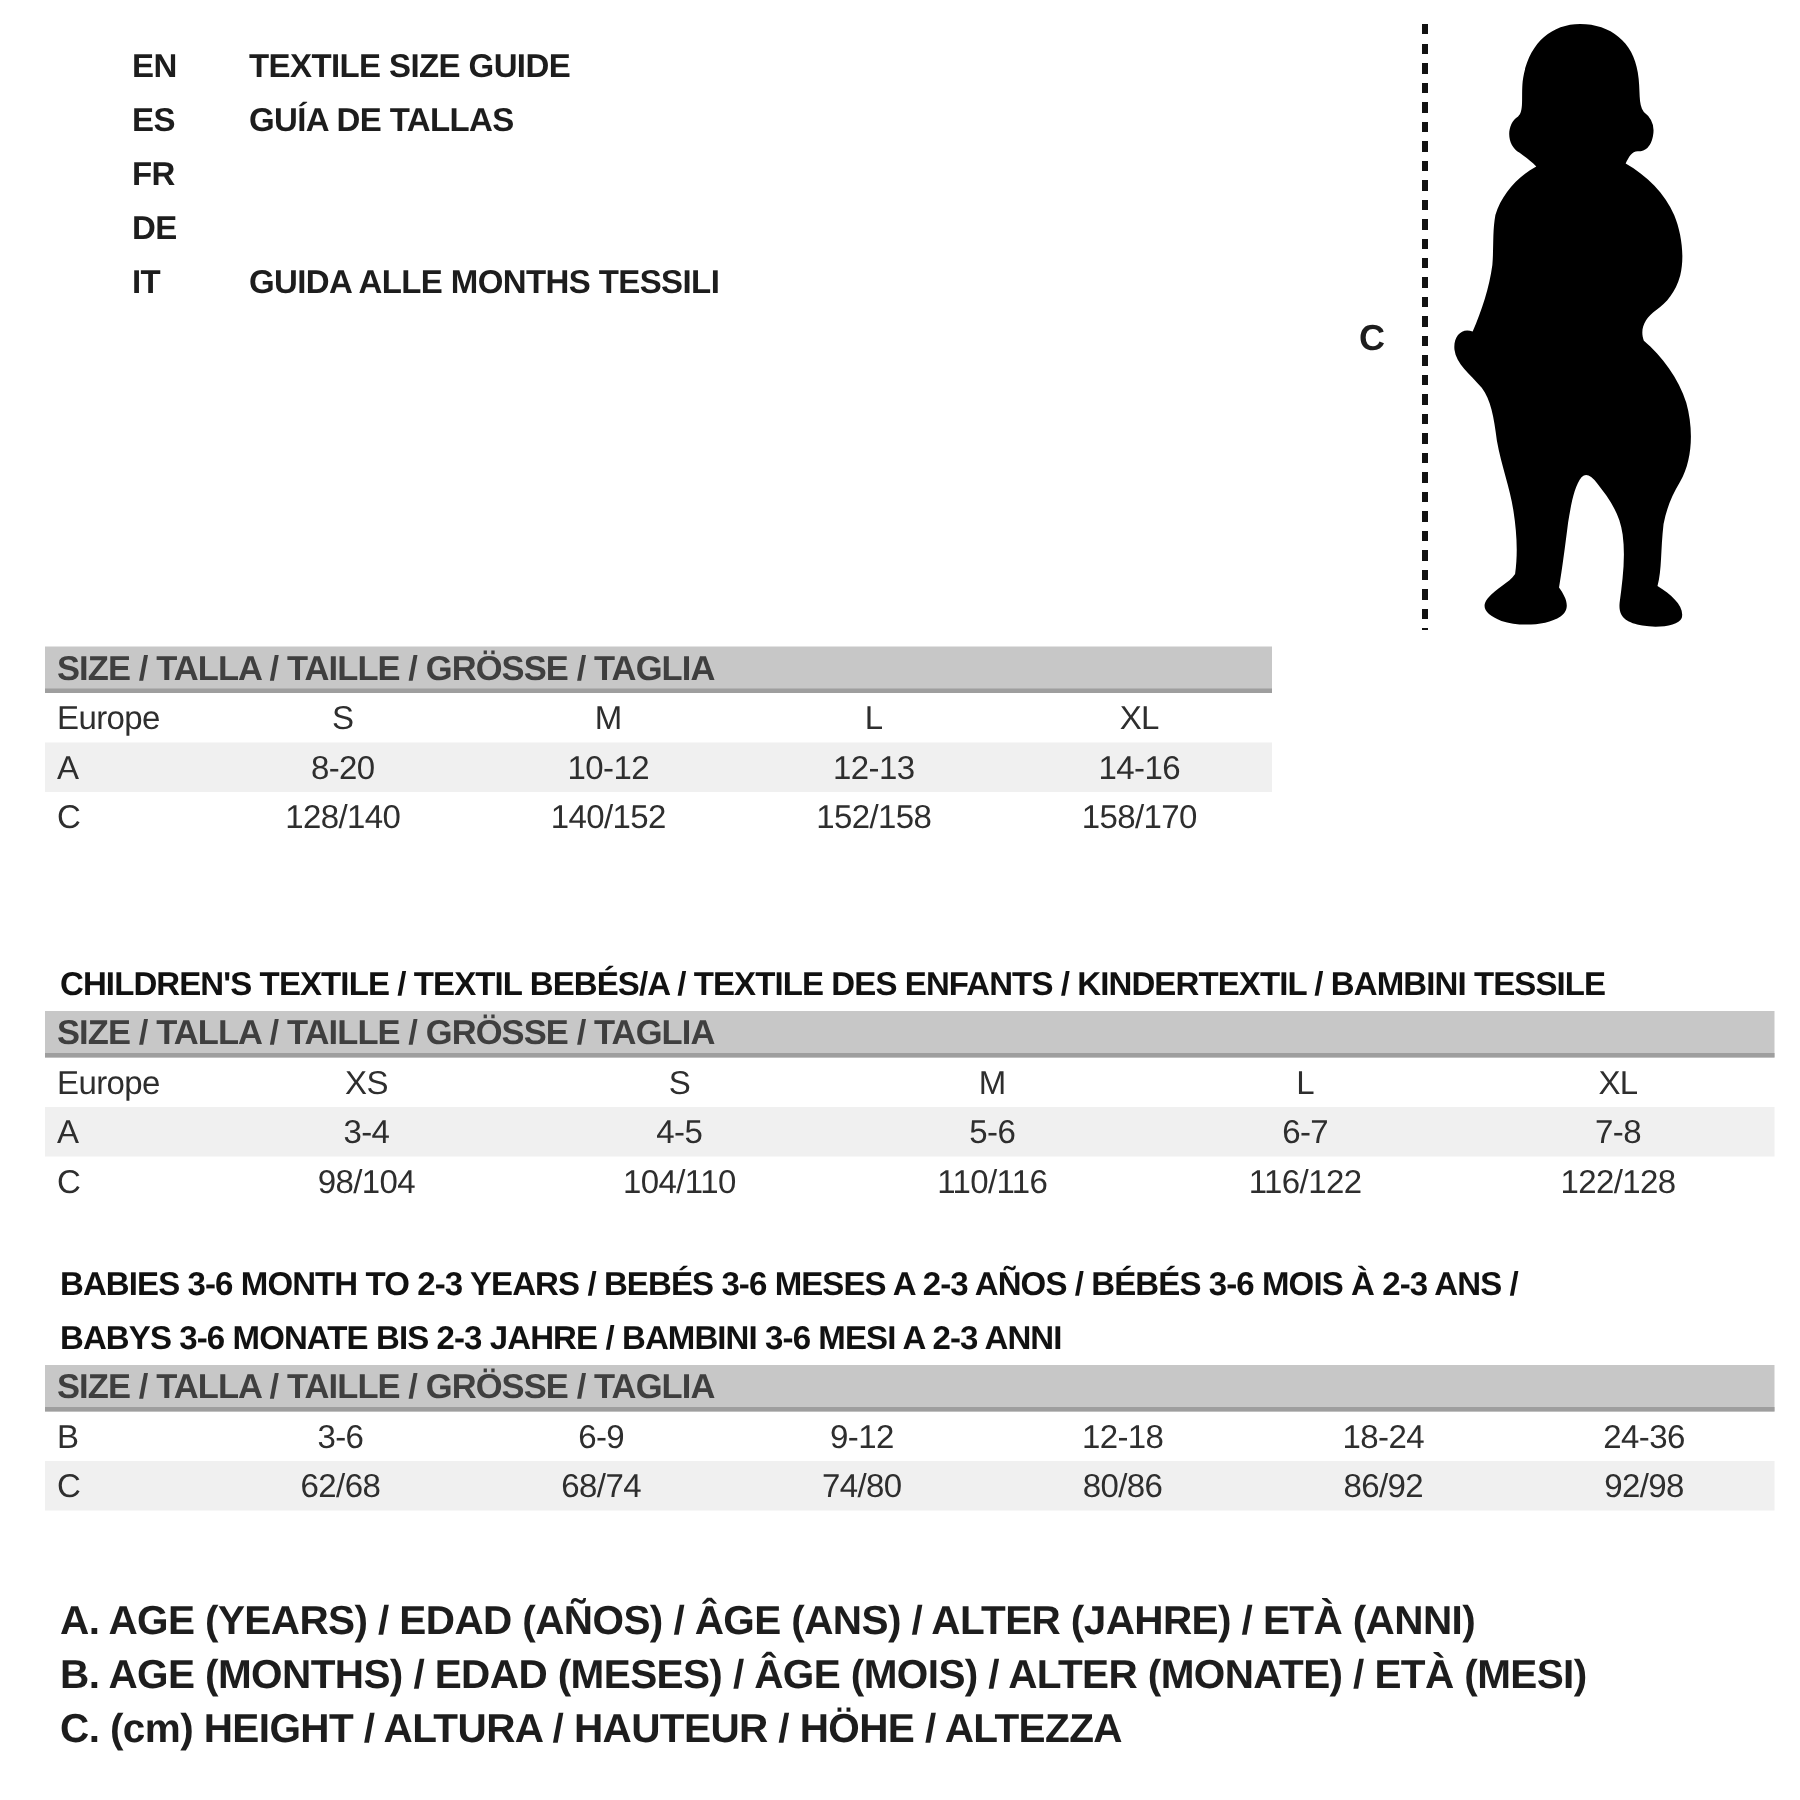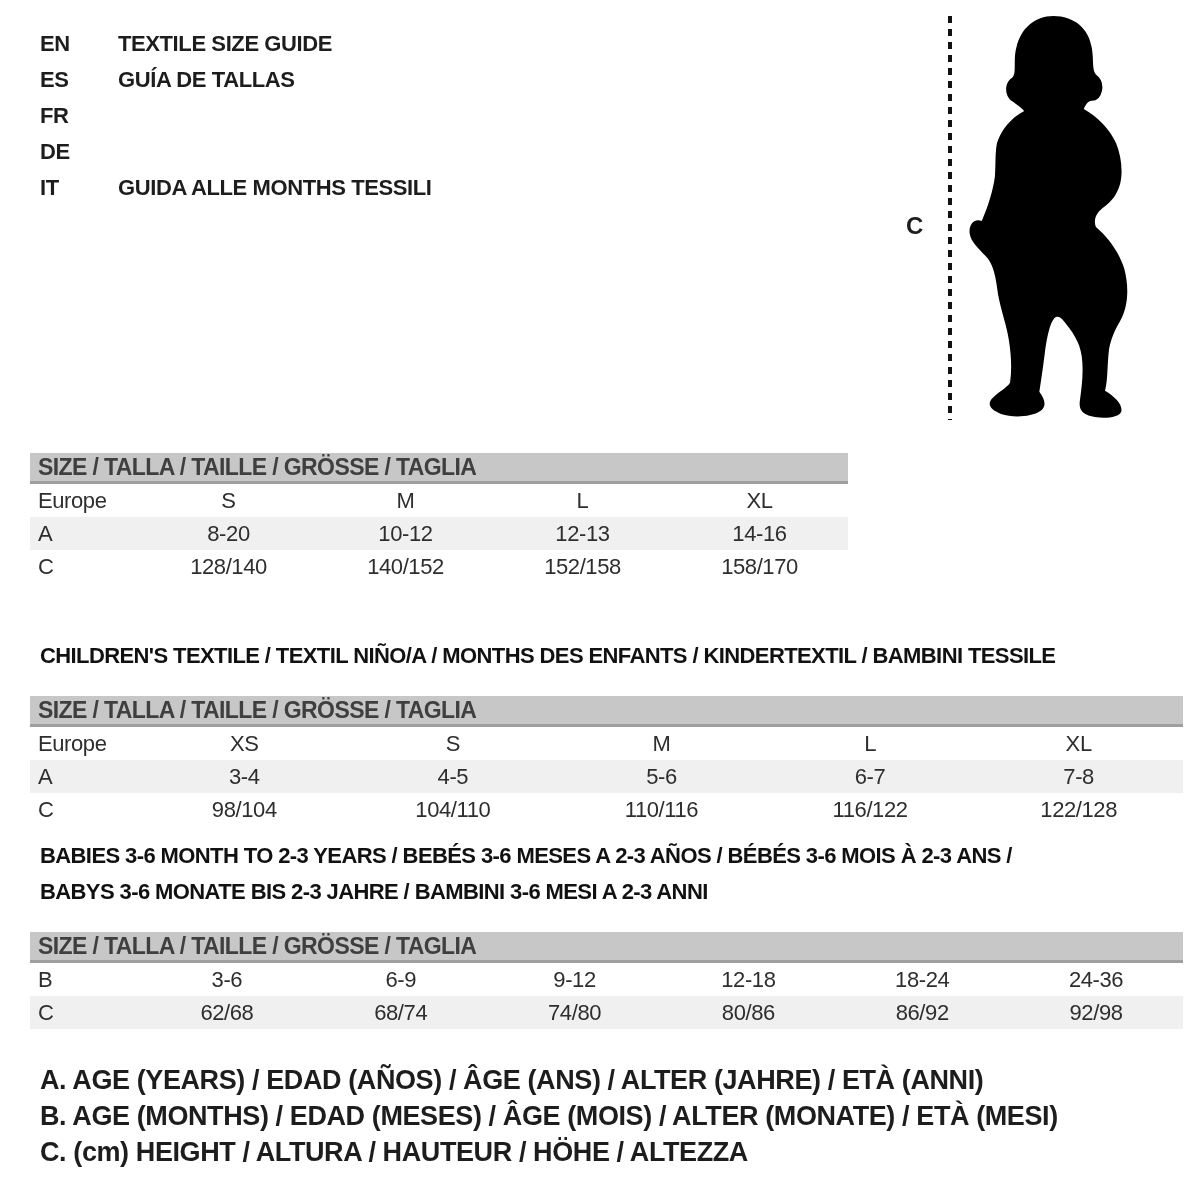--- a/index.html
+++ b/index.html
@@ -7,33 +7,33 @@
     --ink:#1d1d1d; --table-ink:#2e2e2e; --bar-ink:#3f3f3f;
   }
   html,body{margin:0;padding:0;background:#fff;}
   .canvas{
     position:relative;width:1200px;height:1200px;background:#ffffff;overflow:hidden;
     font-family:"Liberation Sans","DejaVu Sans",sans-serif;
   }
   
   .lang-list{position:absolute;left:40px;top:26px;}
   .lang-row{display:flex;height:36px;align-items:center;font-size:22px;font-weight:700;
-    letter-spacing:-0.4px;color:var(--ink);}
+    letter-spacing:-0.4px;color:var(--ink);margin-left:48px;}
   .lang-code{width:78px;}
   
   .dash-line{position:absolute;left:948px;top:16px;width:4px;height:404px;
     background:repeating-linear-gradient(to bottom,#121212 0 7px,transparent 7px 13px);}
   .c-label{position:absolute;left:906px;top:212px;font-size:24px;font-weight:700;color:var(--ink);}
   .toddler{position:absolute;left:966px;top:14px;width:178px;height:404px;}
   .toddler path{fill:#000;}
   
   .sec{position:absolute;left:30px;}
   .sec-title{margin:0 0 0 10px;font-size:22px;font-weight:700;letter-spacing:-0.6px;
     color:#111;line-height:36px;white-space:pre-line;}
-  .size-bar{margin-top:22px;height:31px;background:var(--bar);
+  .size-bar{margin-top:0;height:31px;background:var(--bar);
     border-bottom:3px solid var(--bar-border);display:flex;align-items:center;
     padding-left:8px;box-sizing:border-box;font-size:23px;font-weight:700;
     letter-spacing:-0.6px;color:var(--bar-ink);}
   .t-row{display:flex;height:33px;align-items:center;font-size:22px;font-weight:400;
     letter-spacing:-0.4px;color:var(--table-ink);}
   .t-row.shaded{background:var(--shade);}
   .t-label{width:110px;padding-left:8px;box-sizing:border-box;}
   .t-cell{flex:1;text-align:center;}
   .sec0{top:431px;width:818px;}
   .sec1{top:638px;width:1153px;}
@@ -132,21 +132,21 @@
           <span class="t-label">C</span>
           <span class="t-cell">128/140</span>
           <span class="t-cell">140/152</span>
           <span class="t-cell">152/158</span>
           <span class="t-cell">158/170</span>
         </div>
       </div>
   </section>
 
   <section class="sec sec1">
-    <h2 class="sec-title">CHILDREN'S TEXTILE / TEXTIL NIÑO/A / MONTHS DES ENFANTS / KINDERTEXTIL / BAMBINI TESSILE</h2>
+    <h2 class="sec-title">CHILDREN'S TEXTILE / TEXTIL BEBÉS/A / TEXTILE DES ENFANTS / KINDERTEXTIL / BAMBINI TESSILE</h2>
     <div class="size-bar">SIZE / TALLA / TAILLE / GRÖSSE / TAGLIA</div>
     <div class="rows">
         <div class="t-row">
           <span class="t-label">Europe</span>
           <span class="t-cell">XS</span>
           <span class="t-cell">S</span>
           <span class="t-cell">M</span>
           <span class="t-cell">L</span>
           <span class="t-cell">XL</span>
         </div>

